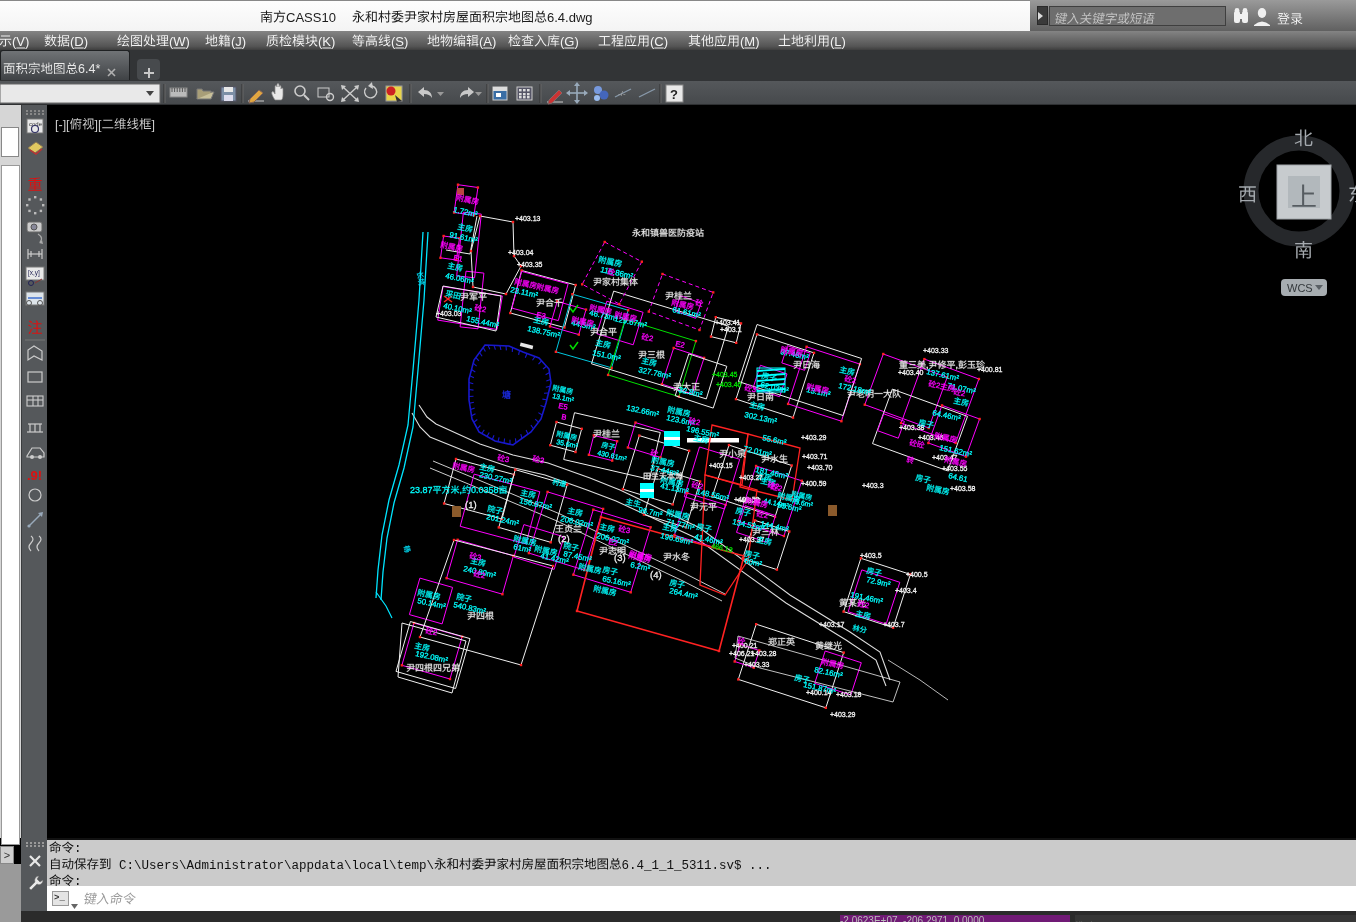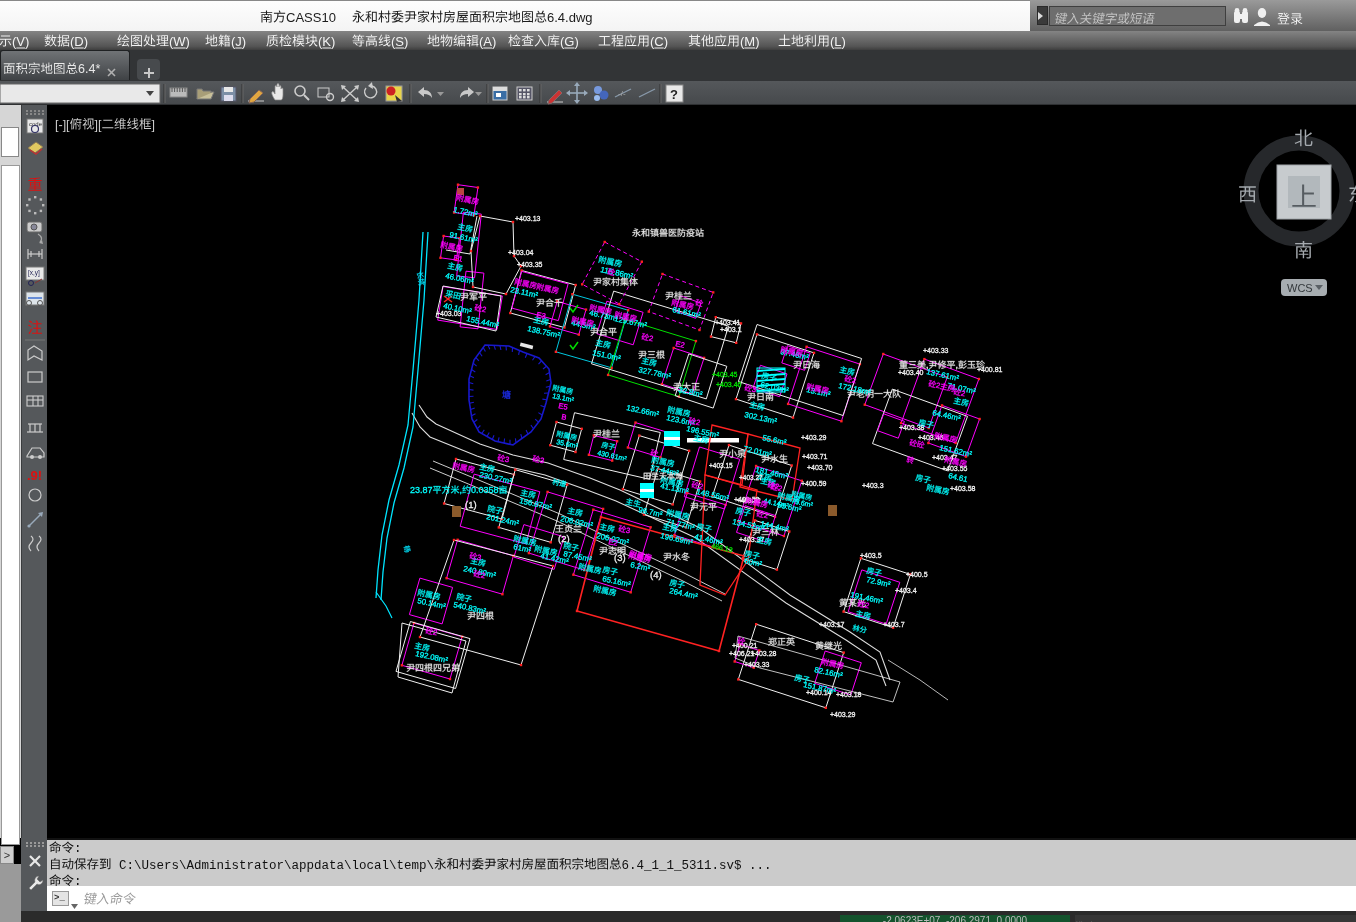--- a/index.html
+++ b/index.html
@@ -35,21 +35,21 @@
 <div class="abs" style="left:21px;top:838px;width:26px;height:77px;background:#55585b;"></div>
 <div class="abs" style="left:47px;top:838px;width:1309px;height:48px;background:#cbcbcb;border-top:2px solid #111;"></div>
 <div class="abs" style="left:47px;top:886px;width:1309px;height:25px;background:#fff;"></div>
 <div class="abs" style="left:52px;top:891px;width:17px;height:15px;background:#e4e4e4;border:1px solid #999;"></div>
 <div class="abs" style="left:54px;top:893px;width:13px;height:11px;font:bold 9px 'Liberation Mono';color:#333;">&gt;_</div>
 <div class="abs" style="left:71px;top:896px;width:8px;height:6px;"><svg width="8" height="6">
       <path d="M0,0 l7,0 -3.5,5 z" fill="#666"></path>
     </svg></div>
 <div class="abs" style="left:0;top:911px;width:1356px;height:11px;background:#2b2b2b;"></div>
 <div class="abs" style="left:0;top:864px;width:21px;height:58px;background:#9a9a9a;"></div>
-<div class="abs" style="left:840px;top:915px;width:230px;height:7px;background:#14532d;color:#bbb;font:10px 'Liberation Sans';overflow:hidden;text-align:center;">-2.0623E+07, -206.2971, 0.0000</div>
+<div class="abs" style="left:840px;top:915px;width:230px;height:7px;background:#701a75;color:#bbb;font:10px 'Liberation Sans';overflow:hidden;">-2.0623E+07, -206.2971, 0.0000</div>
 <div class="abs" style="left:1075px;top:915px;width:281px;height:7px;background:#363636;overflow:hidden;"><span style="color:#ccc;font:9px 'Liberation Sans';">模型 ## ::: &nbsp;⊥ ◯ ↘ &nbsp;＋▣ 1:1</span></div>
 <svg class="abs" style="left:0;top:0;z-index:10;" width="1356" height="922" viewBox="0 0 1356 922">
 <defs>
       <path id="g5357" d="M0.317 -0.46C0.342 -0.423 0.368 -0.373 0.377 -0.339L0.44 -0.361C0.429 -0.394 0.403 -0.444 0.376 -0.479ZM0.458 -0.84V-0.74H0.06V-0.669H0.458V-0.563H0.114V0.079H0.19V-0.494H0.812V-0.008C0.812 0.008 0.807 0.013 0.789 0.014C0.772 0.015 0.71 0.016 0.647 0.013C0.658 0.032 0.669 0.06 0.673 0.08C0.755 0.08 0.812 0.08 0.845 0.068C0.878 0.057 0.888 0.037 0.888 -0.008V-0.563H0.541V-0.669H0.941V-0.74H0.541V-0.84ZM0.622 -0.481C0.607 -0.44 0.576 -0.379 0.553 -0.338H0.266V-0.277H0.461V-0.176H0.245V-0.113H0.461V0.061H0.533V-0.113H0.758V-0.176H0.533V-0.277H0.74V-0.338H0.618C0.641 -0.374 0.665 -0.418 0.687 -0.461Z"></path>
       <path id="g65B9" d="M0.44 -0.818C0.466 -0.771 0.496 -0.707 0.508 -0.667H0.068V-0.594H0.341C0.329 -0.364 0.304 -0.105 0.046 0.023C0.066 0.037 0.09 0.063 0.101 0.082C0.291 -0.017 0.366 -0.183 0.398 -0.361H0.756C0.74 -0.135 0.72 -0.038 0.691 -0.012C0.678 -0.002 0.665 0 0.643 0C0.616 0 0.546 -0.001 0.474 -0.007C0.489 0.013 0.499 0.044 0.501 0.066C0.568 0.071 0.634 0.072 0.669 0.069C0.708 0.067 0.733 0.06 0.756 0.034C0.795 -0.005 0.815 -0.114 0.835 -0.398C0.837 -0.409 0.838 -0.434 0.838 -0.434H0.41C0.416 -0.487 0.42 -0.541 0.423 -0.594H0.936V-0.667H0.514L0.585 -0.698C0.571 -0.738 0.54 -0.799 0.512 -0.846Z"></path>
       <path id="g6C38" d="M0.277 -0.777C0.404 -0.745 0.565 -0.685 0.648 -0.639L0.686 -0.71C0.601 -0.755 0.437 -0.81 0.314 -0.838ZM0.056 -0.44V-0.368H0.294C0.244 -0.221 0.146 -0.105 0.034 -0.04C0.053 -0.028 0.082 0.001 0.094 0.017C0.222 -0.065 0.338 -0.216 0.39 -0.421L0.341 -0.443L0.327 -0.44ZM0.861 -0.562C0.803 -0.496 0.708 -0.411 0.629 -0.352C0.593 -0.415 0.565 -0.485 0.543 -0.559V-0.634H0.186V-0.562H0.463V-0.018C0.463 -0.001 0.457 0.004 0.44 0.005C0.423 0.005 0.363 0.005 0.303 0.003C0.314 0.024 0.326 0.057 0.329 0.078C0.413 0.078 0.466 0.077 0.499 0.065C0.532 0.052 0.543 0.03 0.543 -0.017V-0.371C0.623 -0.193 0.743 -0.058 0.912 0.015C0.924 -0.006 0.948 -0.036 0.965 -0.051C0.839 -0.099 0.739 -0.184 0.664 -0.295C0.747 -0.353 0.85 -0.439 0.93 -0.513Z"></path>
       <path id="g548C" d="M0.531 -0.747V0.035H0.604V-0.047H0.827V0.028H0.903V-0.747ZM0.604 -0.119V-0.675H0.827V-0.119ZM0.439 -0.831C0.351 -0.795 0.193 -0.765 0.06 -0.747C0.068 -0.73 0.078 -0.704 0.081 -0.687C0.134 -0.693 0.191 -0.701 0.247 -0.711V-0.544H0.05V-0.474H0.228C0.182 -0.348 0.102 -0.211 0.026 -0.134C0.039 -0.115 0.058 -0.086 0.067 -0.064C0.132 -0.133 0.198 -0.248 0.247 -0.366V0.078H0.321V-0.363C0.364 -0.306 0.42 -0.23 0.443 -0.192L0.489 -0.254C0.465 -0.285 0.358 -0.411 0.321 -0.449V-0.474H0.496V-0.544H0.321V-0.726C0.384 -0.739 0.442 -0.754 0.489 -0.772Z"></path>
       <path id="g6751" d="M0.504 -0.422C0.557 -0.345 0.611 -0.243 0.631 -0.178L0.699 -0.213C0.678 -0.278 0.622 -0.377 0.566 -0.451ZM0.782 -0.839V-0.627H0.483V-0.555H0.782V-0.023C0.782 -0.004 0.775 0.001 0.757 0.002C0.737 0.002 0.674 0.003 0.606 0.001C0.618 0.023 0.63 0.058 0.634 0.08C0.72 0.08 0.778 0.078 0.811 0.065C0.844 0.053 0.858 0.03 0.858 -0.023V-0.555H0.966V-0.627H0.858V-0.839ZM0.23 -0.84V-0.626H0.052V-0.554H0.219C0.181 -0.415 0.104 -0.26 0.028 -0.175C0.042 -0.157 0.061 -0.126 0.07 -0.105C0.129 -0.175 0.187 -0.29 0.23 -0.409V0.079H0.302V-0.376C0.341 -0.328 0.389 -0.266 0.41 -0.232L0.458 -0.295C0.436 -0.323 0.335 -0.432 0.302 -0.463V-0.554H0.453V-0.626H0.302V-0.84Z"></path>
       <path id="g59D4" d="M0.661 -0.23C0.631 -0.175 0.589 -0.131 0.534 -0.096C0.463 -0.113 0.389 -0.13 0.315 -0.145C0.337 -0.17 0.361 -0.199 0.384 -0.23ZM0.19 -0.109C0.278 -0.091 0.363 -0.072 0.444 -0.052C0.346 -0.015 0.22 0.005 0.06 0.014C0.073 0.032 0.086 0.059 0.091 0.081C0.289 0.065 0.44 0.034 0.551 -0.025C0.68 0.009 0.792 0.043 0.874 0.075L0.943 0.021C0.858 -0.009 0.748 -0.042 0.625 -0.074C0.677 -0.115 0.716 -0.166 0.745 -0.23H0.955V-0.295H0.431C0.448 -0.321 0.465 -0.346 0.478 -0.371H0.535V-0.567C0.63 -0.47 0.779 -0.387 0.914 -0.346C0.925 -0.365 0.946 -0.393 0.963 -0.408C0.844 -0.438 0.713 -0.498 0.624 -0.57H0.941V-0.635H0.535V-0.741C0.65 -0.752 0.757 -0.766 0.841 -0.785L0.785 -0.839C0.637 -0.805 0.356 -0.784 0.127 -0.778C0.134 -0.763 0.142 -0.736 0.143 -0.719C0.244 -0.722 0.354 -0.727 0.461 -0.735V-0.635H0.058V-0.57H0.373C0.285 -0.494 0.155 -0.43 0.035 -0.398C0.051 -0.384 0.072 -0.357 0.082 -0.338C0.217 -0.381 0.367 -0.466 0.461 -0.567V-0.387L0.408 -0.401C0.39 -0.367 0.367 -0.331 0.342 -0.295H0.046V-0.23H0.295C0.261 -0.186 0.226 -0.146 0.195 -0.113Z"></path>
       <path id="g5C39" d="M0.14 -0.782V-0.71H0.411V-0.539H0.051V-0.466H0.411V-0.44C0.411 -0.391 0.409 -0.343 0.399 -0.297H0.129V-0.225H0.377C0.337 -0.128 0.252 -0.04 0.073 0.026C0.09 0.039 0.115 0.067 0.126 0.084C0.331 0.006 0.421 -0.103 0.459 -0.225H0.766V-0.173H0.842V-0.466H0.953V-0.539H0.842V-0.782ZM0.486 -0.466H0.766V-0.297H0.476C0.484 -0.344 0.486 -0.392 0.486 -0.44ZM0.486 -0.539V-0.71H0.766V-0.539Z"></path>

